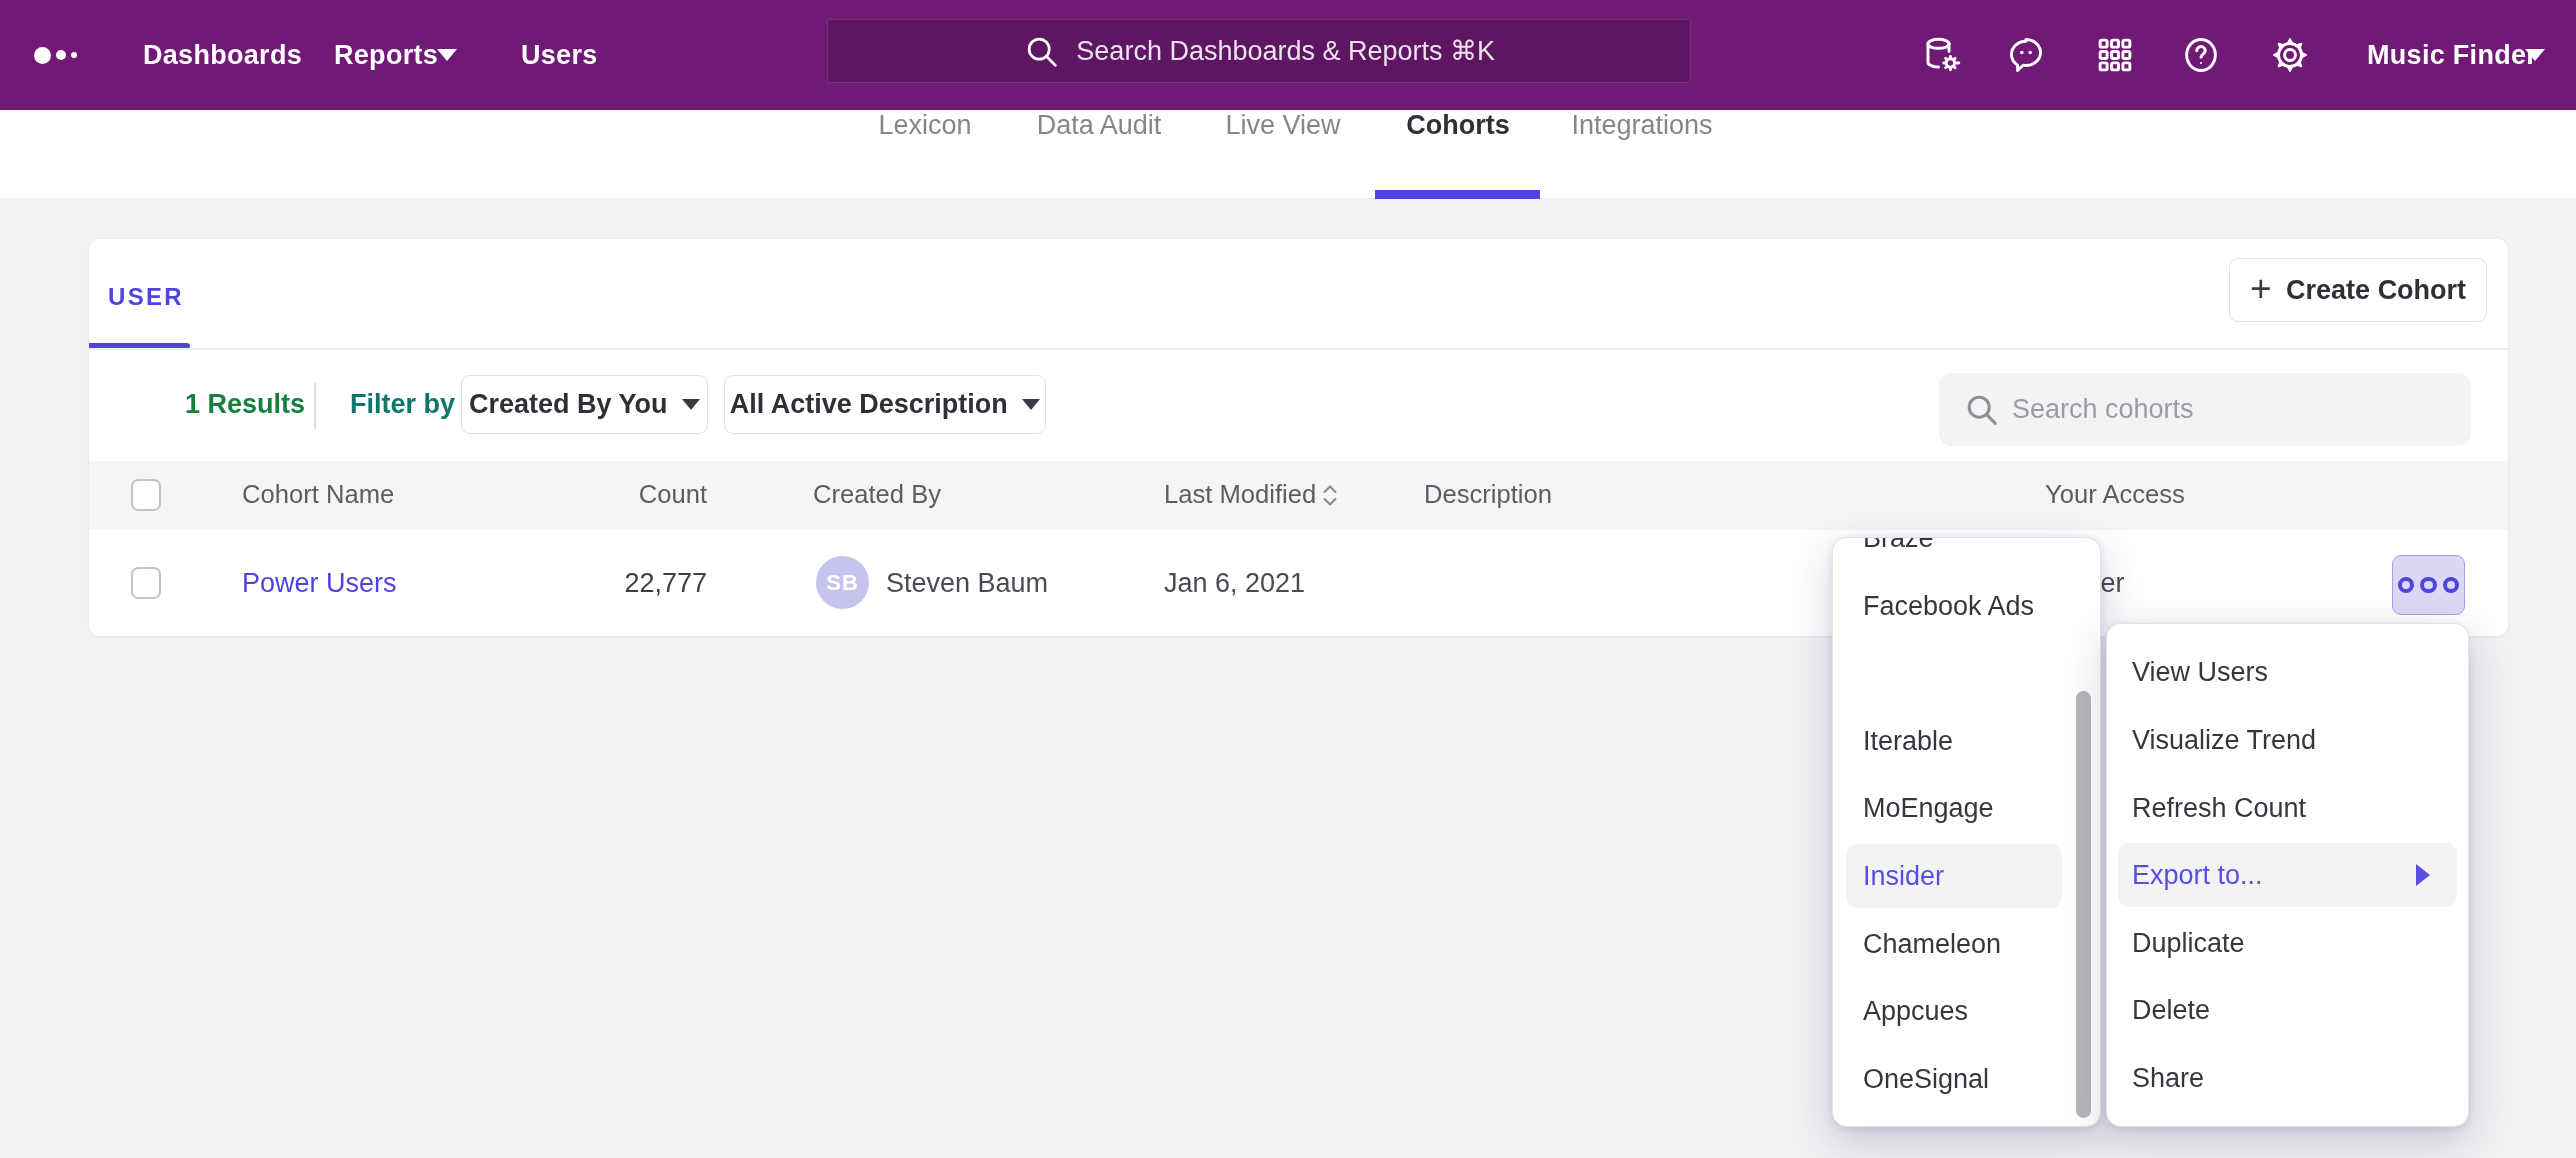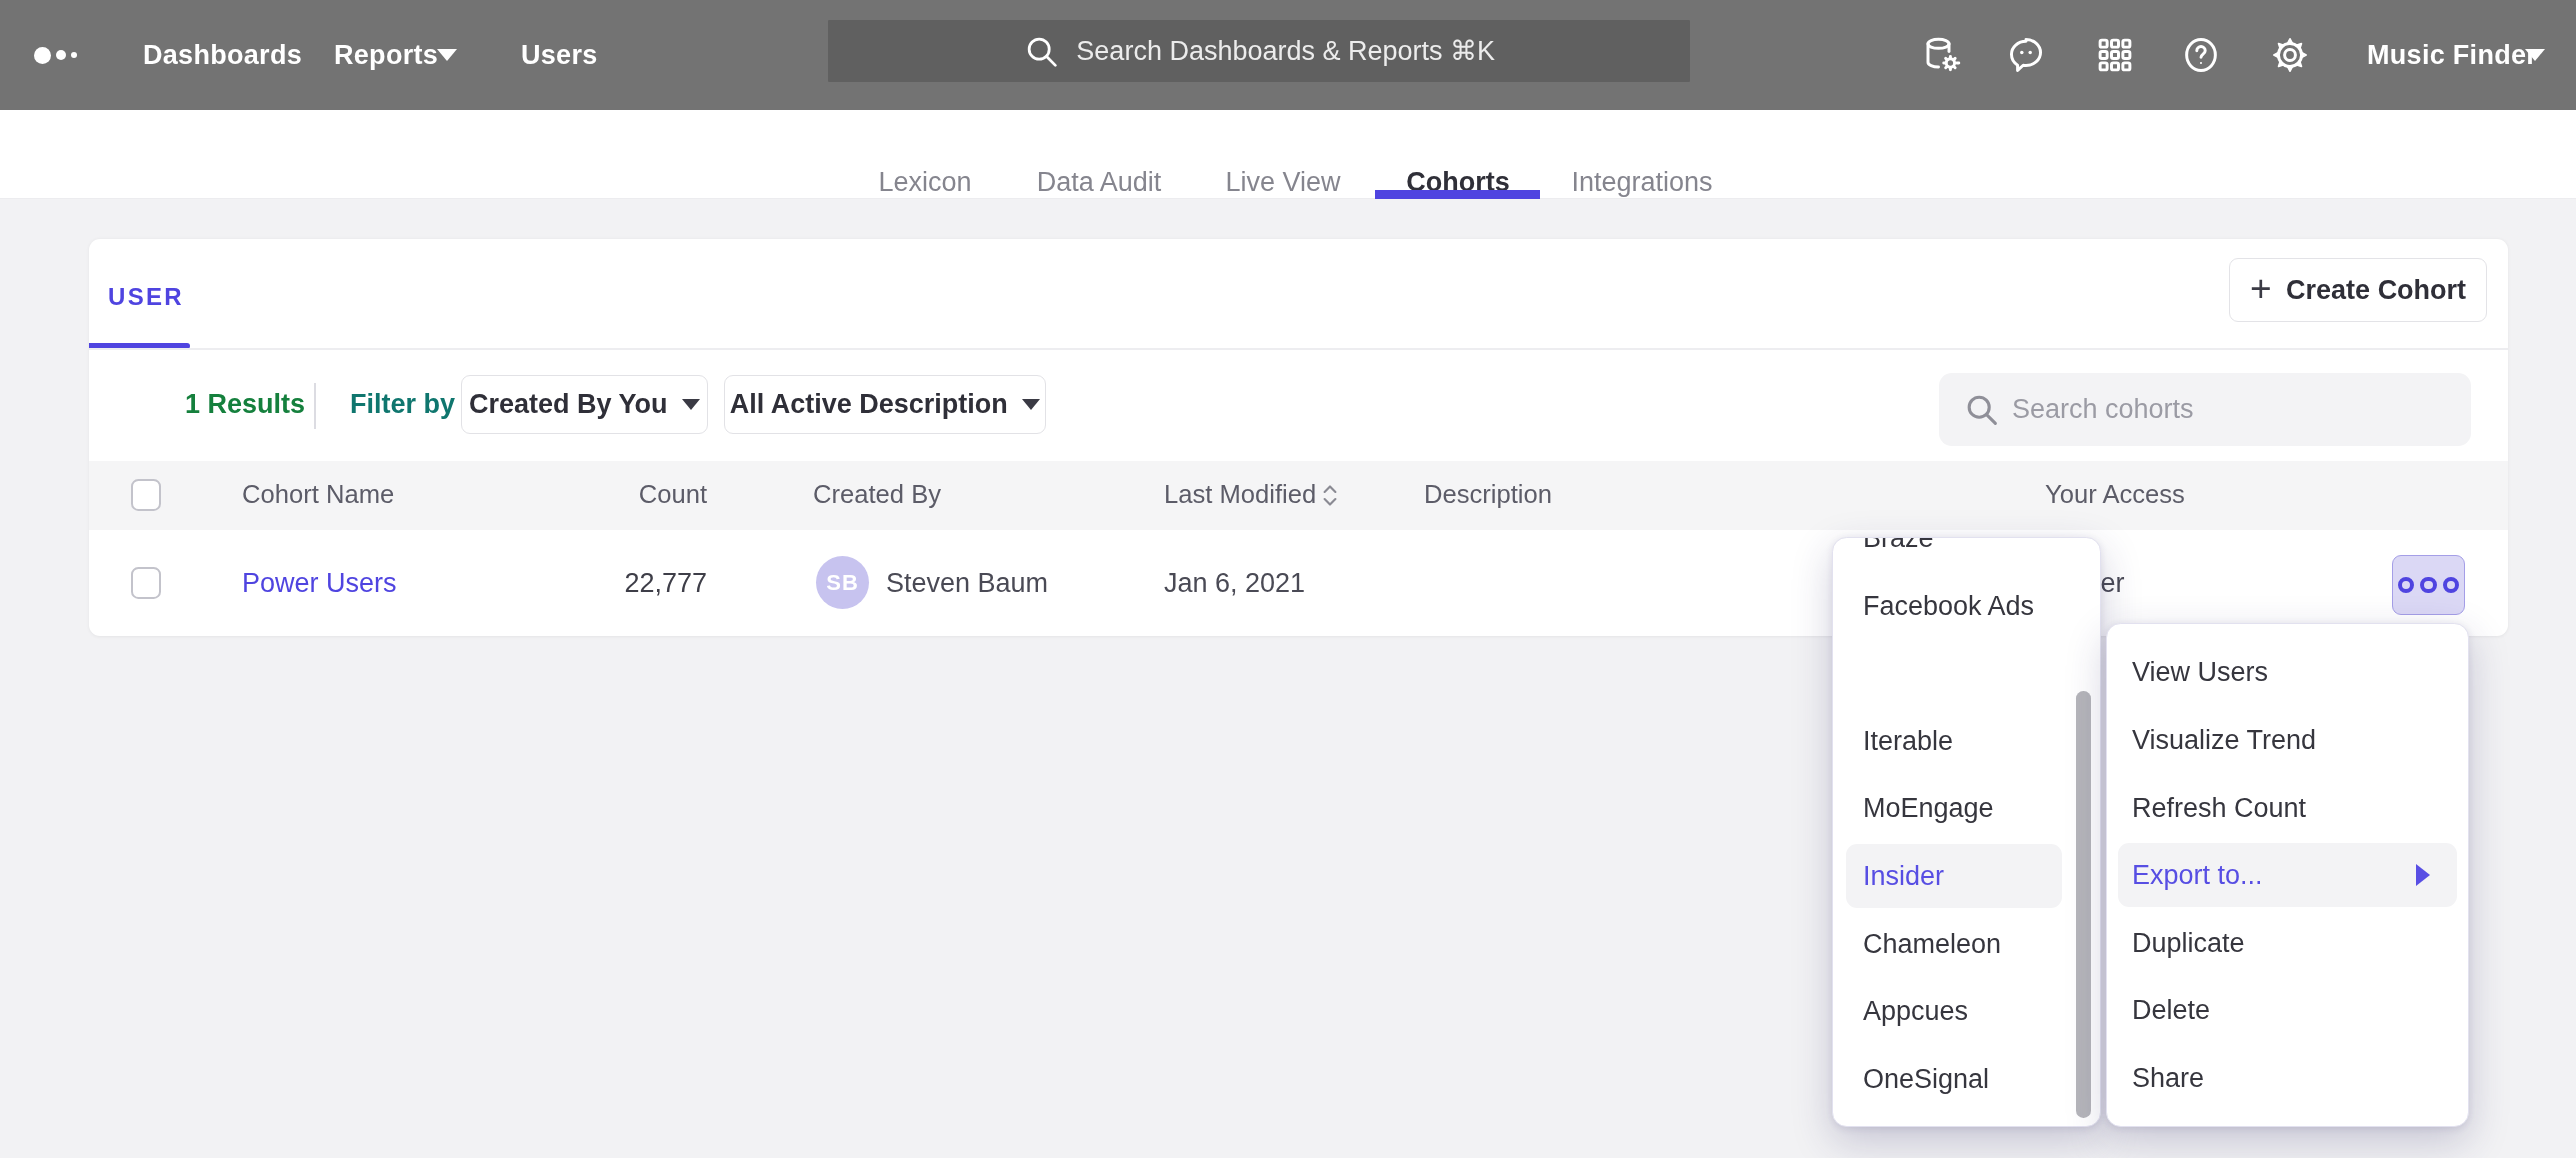--- a/index.html
+++ b/index.html
@@ -1,30 +1,30 @@
 <!DOCTYPE html>
 <html style="font-size:14.6px"><head>
 <meta charset="utf-8">
 <style>
   html,body{margin:0;padding:0;}
   body{font-family:"Liberation Sans", sans-serif; background:#e9e9ec;}
   #screen{position:relative;width:2576px;height:1158px;background:#f2f2f4;overflow:hidden;}
   .abs{position:absolute;}
   
-  #topnav{left:0;top:0;width:2576px;height:110px;background:#737373;}
+  #topnav{left:0;top:0;width:2576px;height:110px;background:#701a75;}
   .navitem{top:0;height:110px;display:flex;align-items:center;color:#fff;font-size:27px;font-weight:700;letter-spacing:0.3px;cursor:pointer;}
   .dot{border-radius:50%;background:#fff;}
   .caret-down{width:0;height:0;border-left:10px solid transparent;border-right:10px solid transparent;border-top:12px solid #fff;}
   #nav-search{left:827px;top:19px;width:862px;height:62px;border-radius:2px;background:rgba(0,0,0,0.16);border:0.9px solid rgba(255,255,255,0.12);display:flex;align-items:center;justify-content:center;gap:16.4px;cursor:text;}
   #nav-search .ph{color:rgba(255,255,255,0.88);font-size:27px;}
   .navicon{top:34px;width:42px;height:42px;cursor:pointer;}
   .navicon svg{width:42px;height:42px;stroke:#fff;fill:none;stroke-width:1.7;stroke-linecap:round;stroke-linejoin:round;}
   
   #tabbar{left:0;top:110px;width:2576px;height:88px;background:#fff;border-bottom:1.8px solid #ececef;}
-  .tab{top:0;height:88px;display:flex;align-items:flex-end;transform:translateX(-50%);color:#85858e;font-size:27px;cursor:pointer;}
+  .tab{top:0;height:88px;display:flex;align-items:flex-start;transform:translateX(-50%);color:#85858e;font-size:27px;cursor:pointer;}
   .tab.active{color:#2f2f38;font-weight:700;}
   #tab-underline{left:1375px;top:190px;width:165px;height:9px;background:#4f44e0;}
   
   #card{left:89px;top:239px;width:2419px;height:397px;background:#fff;border-radius:11px;box-shadow:0 0.9px 3.7px rgba(0,0,0,0.06);}
   .vtext{font-size:27px;line-height:29px;color:#3e3e48;white-space:nowrap;}
   #user-tab{left:108px;top:283px;font-size:24px;font-weight:700;letter-spacing:2.3px;color:#4f44e0;cursor:pointer;}
   #user-underline{left:89px;top:343px;width:101px;height:5.5px;background:#4f44e0;border-radius:0 3.7px 3.7px 0;}
   #card-divider{left:89px;top:348px;width:2419px;height:1.8px;background:#ededf0;}
   #create-btn{left:2229px;top:258px;width:256px;height:62px;border:1.8px solid #e3e3e7;border-radius:9px;background:#fff;display:flex;align-items:center;justify-content:center;gap:14.6px;cursor:pointer;}
   #create-btn .plus{font-size:37px;font-weight:400;color:#3a3a44;line-height:37px;margin-top:-3.7px;}

